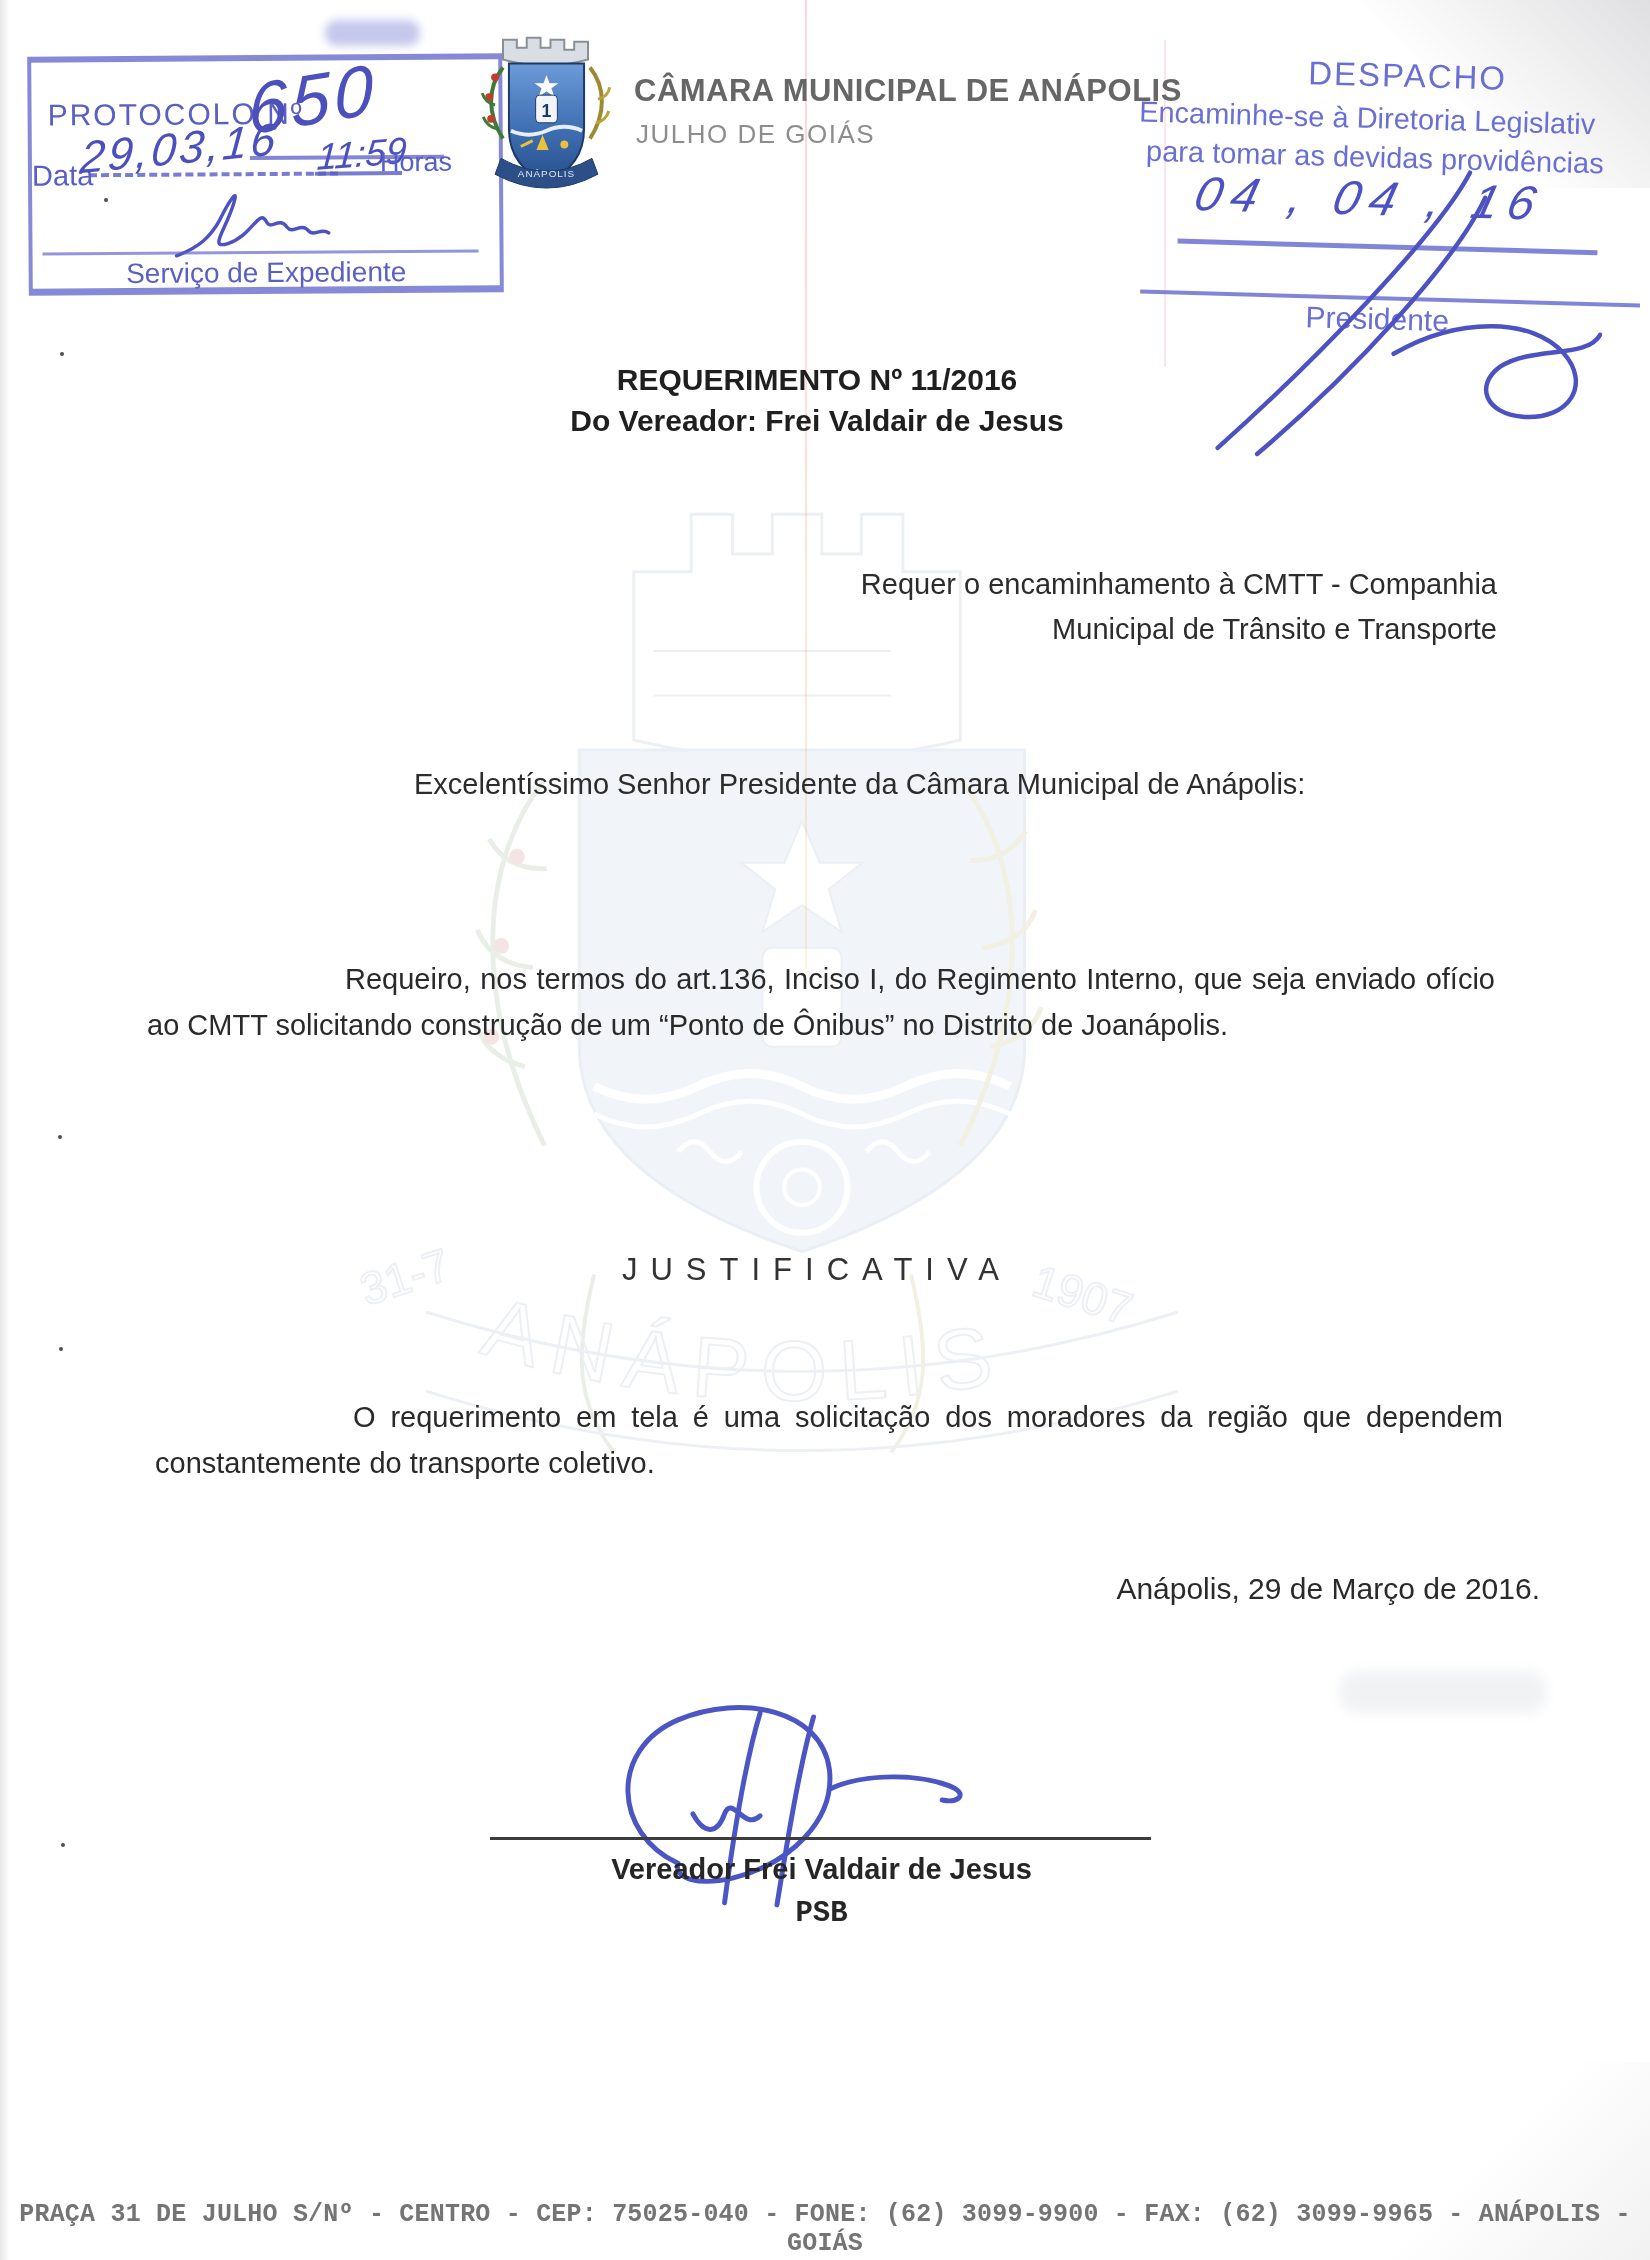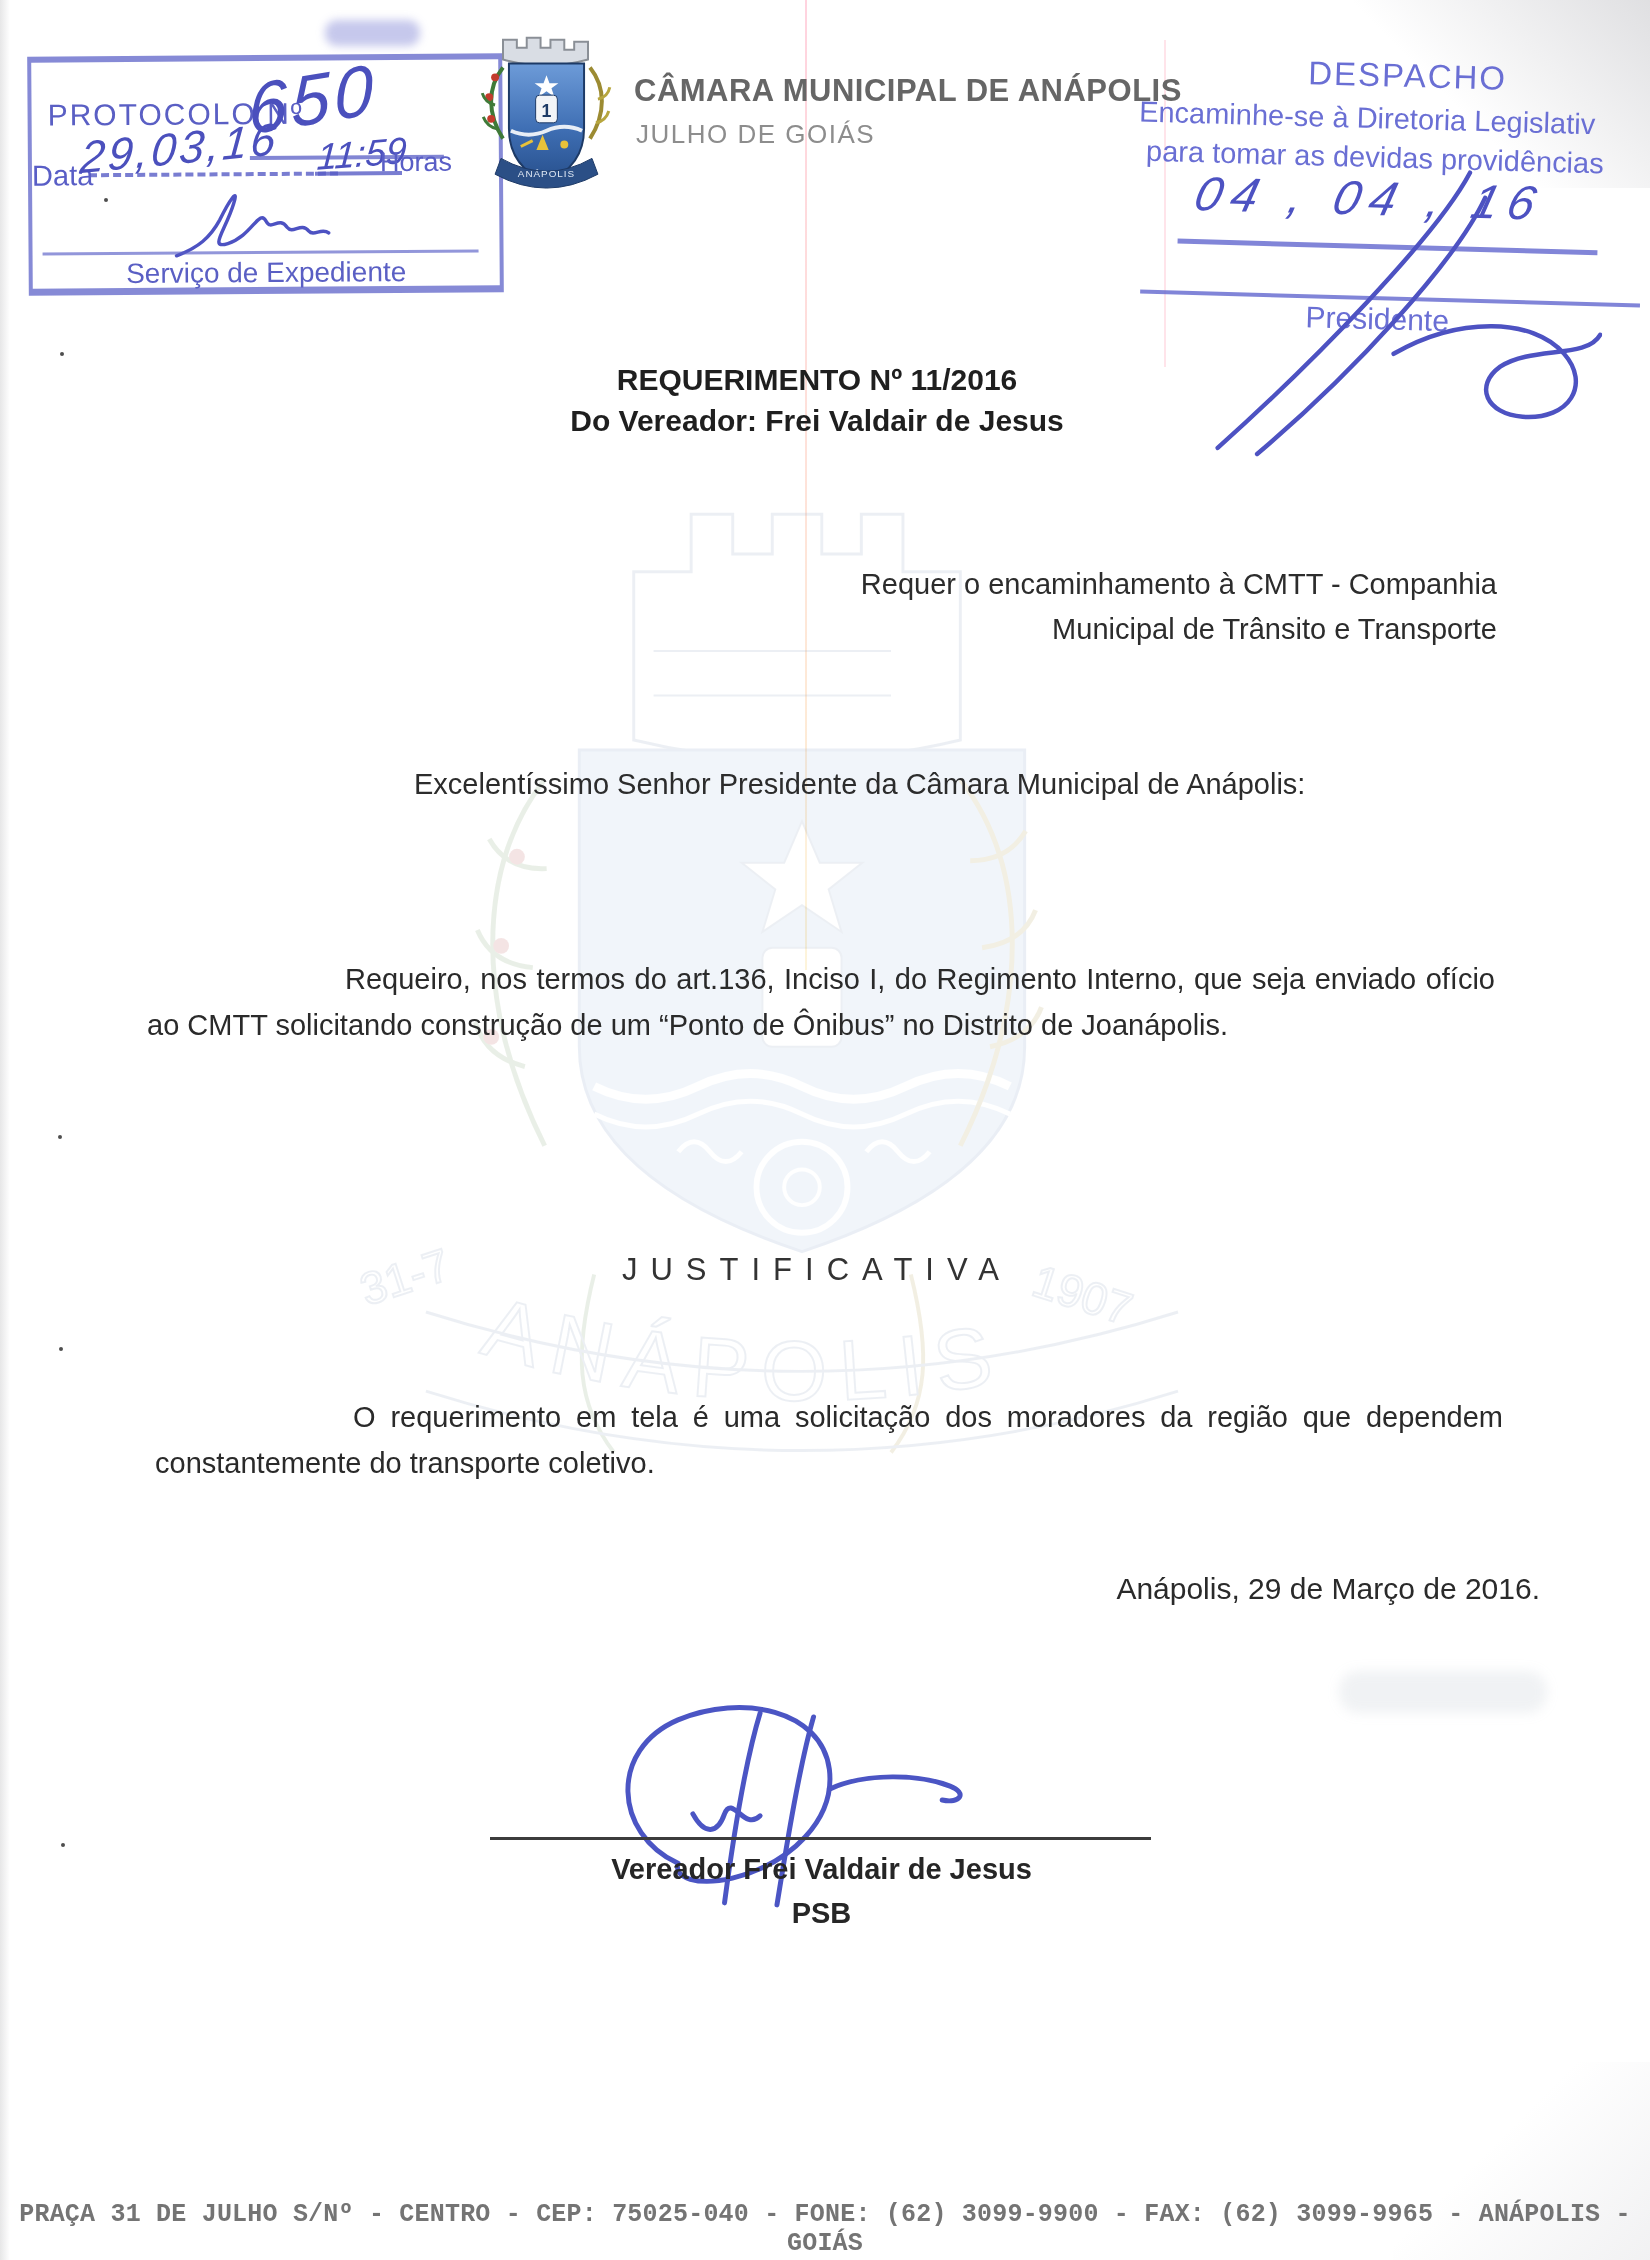--- a/index.html
+++ b/index.html
@@ -73,21 +73,21 @@
   .par2 { top:1394px;margin-left:8px; }
   .section-heading { left:495px; top:1214px; width:644px; text-align:center;
     font-size:31px; letter-spacing:13px; color:#333333;margin-top:38px; }
   .dateline { left:990px; top:1572px; width:550px; text-align:right; font-size:30px; color:#2a2a2a; }
 
   
   .sig-line { left:490px; top:1837px; width:661px; height:3px; background:#3c3c3c; }
   .sig-name { left:455px; top:1853px; width:733px; text-align:center;
     font-size:29px; font-weight:bold; color:#262626; }
   .sig-party { left:455px; top:1897px; width:733px; text-align:center;
-    font-size:29px; font-weight:bold; color:#262626; }
+    font-size:29px; font-weight:bold; color:#262626;font-family:Liberation Mono, monospace; }
 
   .footer { left:0; top:2200px; width:100%; text-align:center; font-size:25px;
     font-weight:bold; color:#747474; letter-spacing:0.2px;font-family:Liberation Mono, monospace; }
 
   .watermark { left:297px; top:453px; width:911px; height:1051px; opacity:0.16; }
   svg { display:block; }
 </style>
 </head>
 <body>
 

